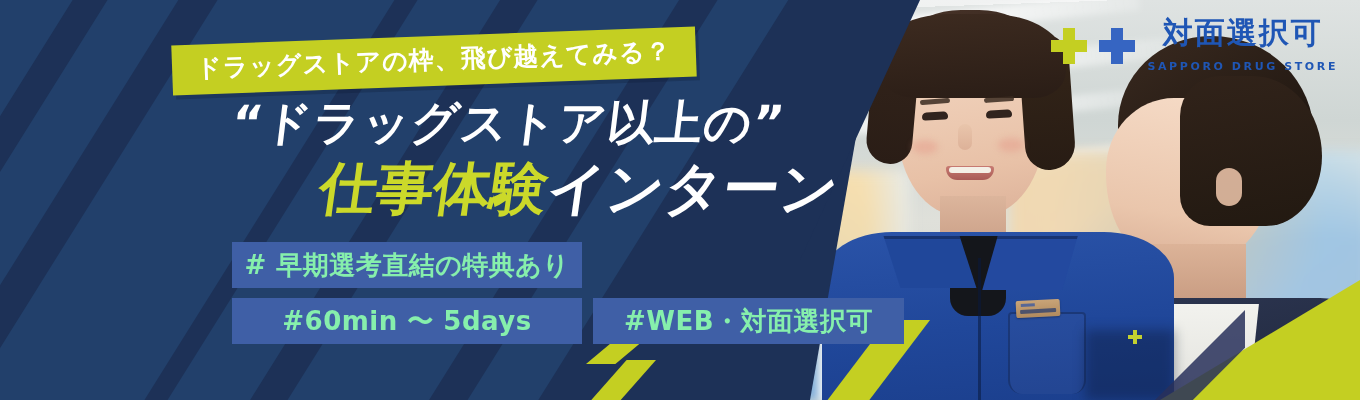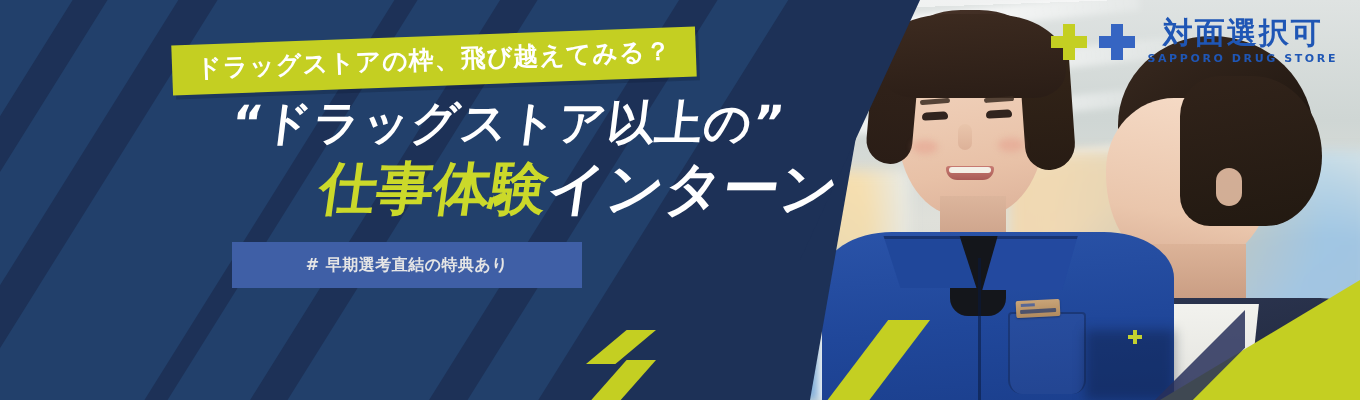--- a/index.html
+++ b/index.html
@@ -309,22 +309,22 @@
   .hl-white { color:#ffffff; }
 
   
   .tags {
     position:absolute; left:232px; top:242px;
     display:flex; flex-wrap:wrap; gap:10px 11px;
     width:672px;
   }
   .tag {
     background:#3f5fa6;
-    color:#e5e5e5;
-    font-size:16px; font-weight:bold;
+    color:#86efac;
+    font-size:26px; font-weight:bold;
     display:flex; align-items:center; justify-content:center;
     height:46px;
     white-space:nowrap;
     font-family:"DejaVu Sans","Liberation Sans",sans-serif;
     letter-spacing:.5px;
   }
   .tag.w1 { width:350px; }
   .tag.w2 { width:311px; }
 
   
@@ -338,21 +338,21 @@
   .cross:after  { left:0;  top:12px; width:36px; height:12px; }
   .cross.green:before, .cross.green:after { background:#c4cf22; }
   .cross.blue:before,  .cross.blue:after  { background:#3665c2; }
   .logo-text { display:flex; flex-direction:column; align-items:center; }
   .logo-jp {
     font-size:30px; font-weight:bold; color:#1f56b5; letter-spacing:2px;
     font-family:"DejaVu Sans","Liberation Sans",sans-serif;
     line-height:1;
   }
   .logo-en {
-    margin-top:4px;
+    margin-top:12px;
     font-size:11px; font-weight:bold; color:#1f56b5; letter-spacing:2.6px;
     font-family:"DejaVu Sans","Liberation Sans",sans-serif;
   }
 </style>
 </head>
 <body>
 
 <div id="banner">
 
   <div class="photo">
@@ -434,20 +434,22 @@
     <div class="ribbon-text">ドラッグストアの枠、飛び越えてみる？</div>
   </div>
 
   <div class="headline">
     <div class="hl-1">“ドラッグストア以上の”</div>
     <div class="hl-2"><span class="hl-green">仕事体験</span><span class="hl-white">インターン</span></div>
   </div>
 
   <div class="tags">
     <div class="tag w1"># 早期選考直結の特典あり</div>
+    <div class="tag w1">#60min 〜 5days</div>
+    <div class="tag w2">#WEB・対面選択可</div>
   </div>
 
   <div class="logo">
     <span class="cross green"></span>
     <span class="cross blue"></span>
     <span class="logo-text">
       <span class="logo-jp">対面選択可</span>
       <span class="logo-en">SAPPORO DRUG STORE</span>
     </span>
   </div>

